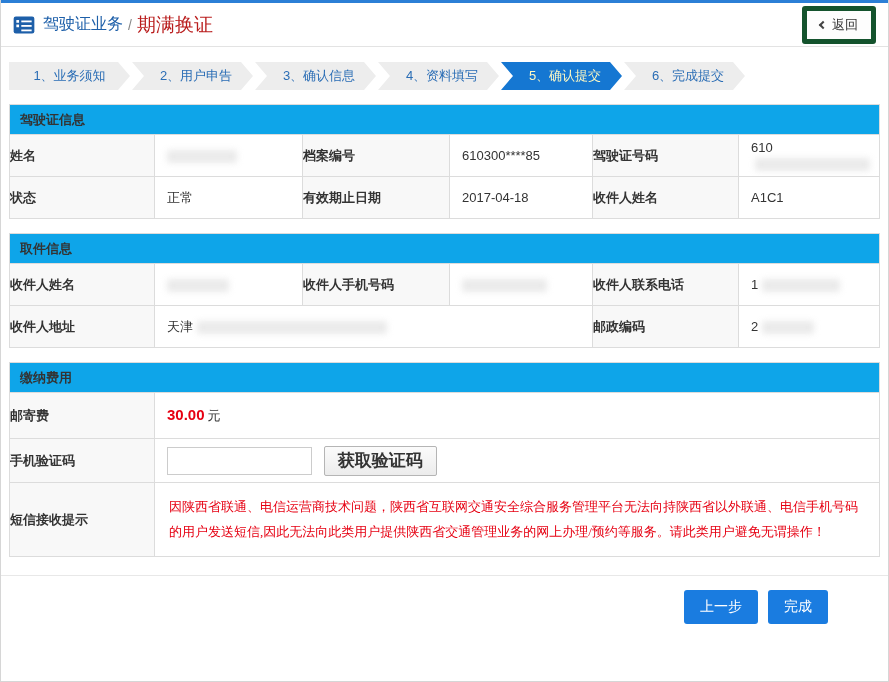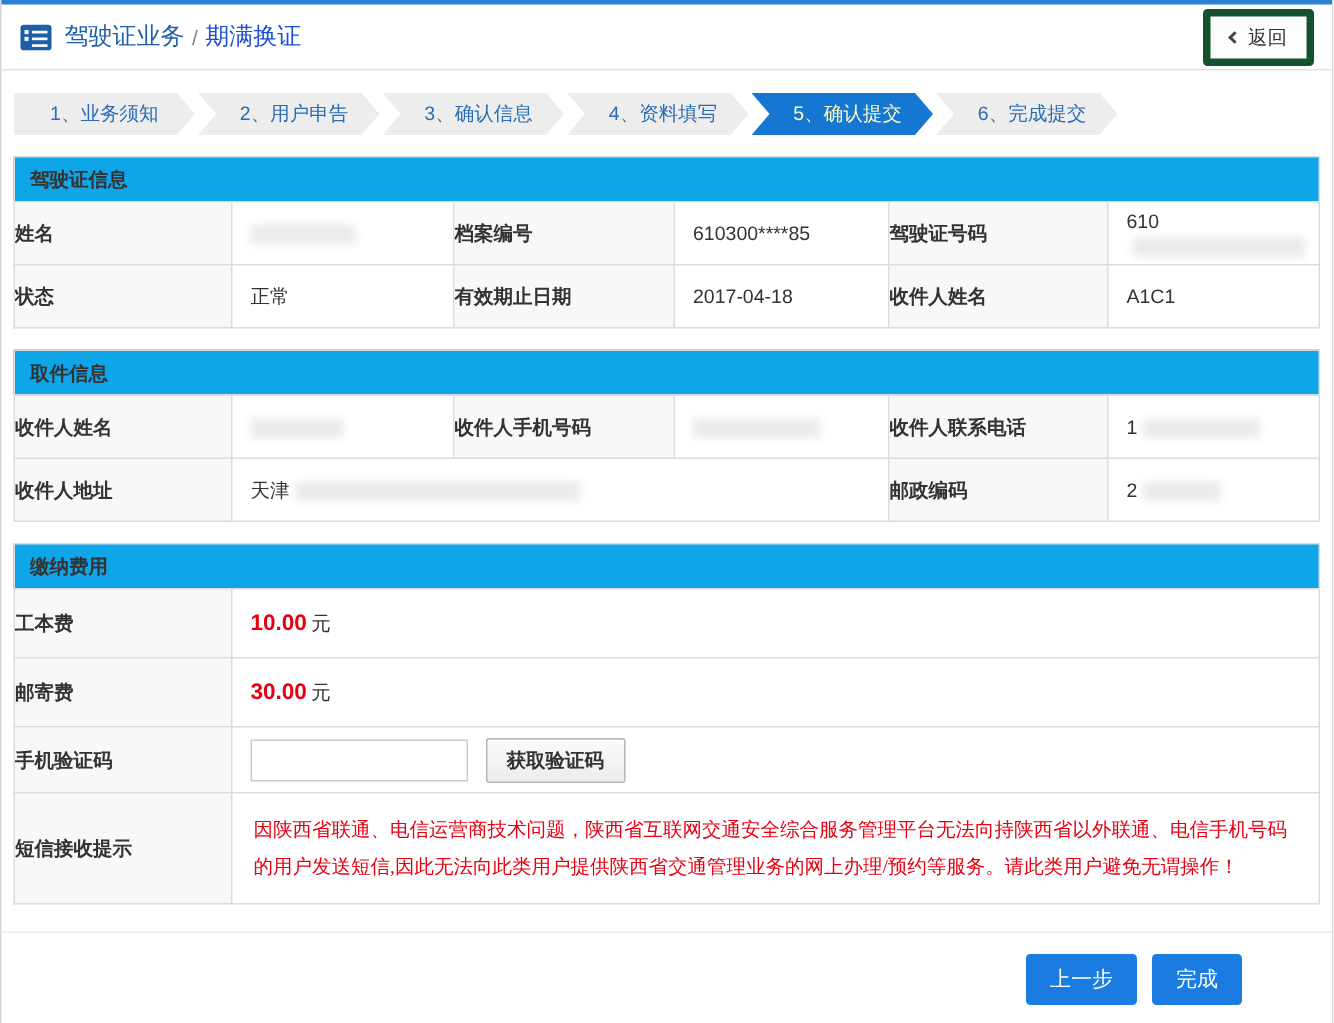--- a/index.html
+++ b/index.html
@@ -23,21 +23,21 @@
   .header {
     height: 44px;
     display: flex;
     align-items: center;
     padding: 0 12px;
     border-bottom: 1px solid #e3e3e3;
   }
   .title-icon { width: 22px; height: 18px; margin-right: 8px; flex: 0 0 auto; }
   .title-primary { font-size: 16px; font-weight: normal; color: #1d5fa9; }
   .title-separator { font-size: 14px; color: #888; margin: 0 5px; }
-  .title-secondary { font-size: 16px; color: #1d4ed8; }
+  .title-secondary { font-size: 19px; color: #b91c1c; }
   .back-btn {
     margin-left: auto;
     border: 5px solid #14532d;
     background: #fdfdfd;
     border-radius: 3px;
     padding: 5px 13px;
     font-size: 13px;
     color: #333;
     display: flex;
     align-items: center;
@@ -125,21 +125,21 @@
     padding: 0 6px;
     font-size: 13px;
     vertical-align: middle;
   }
   .code-btn {
     height: 30px;
     margin-left: 8px;
     padding: 0 13px;
     border: 1px solid #b5b5b5;
     background: linear-gradient(#fbfbfb, #ececec);
-    font-size: 13px;
+    font-size: 17px;
     font-weight: bold;
     color: #333;
     border-radius: 2px;
     cursor: pointer;
     vertical-align: middle;
     font-family: inherit;
   }
   .notice {
     color: #e60012;
     font-size: 13px;
@@ -265,26 +265,20 @@
   </div>
 
   <div class="section">
     <div class="section-header">缴纳费用</div>
     <table>
       <colgroup>
         <col style="width:145px">
           <col>
       </colgroup>
       <tbody>
-          <tr>
-        <td class="label fee-cell">工本费</td>
-        <td class="value fee-cell">
-          <span class="fee-num">10.00</span><span class="fee-unit">元</span>
-        </td>
-      </tr>
       <tr>
         <td class="label fee-cell">邮寄费</td>
         <td class="value fee-cell">
           <span class="fee-num">30.00</span><span class="fee-unit">元</span>
         </td>
       </tr>
       <tr>
         <td class="label code-cell">手机验证码</td>
         <td class="value code-cell">
           <input class="code-input" type="text" style="">

